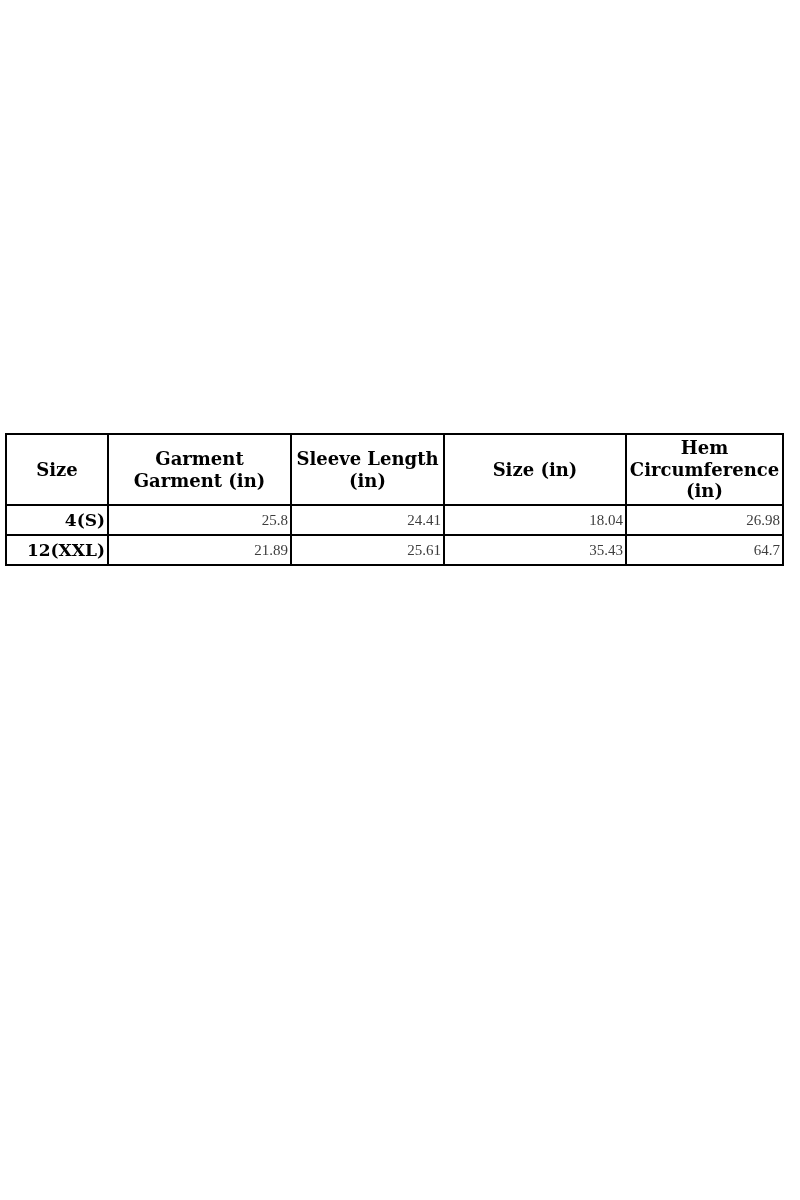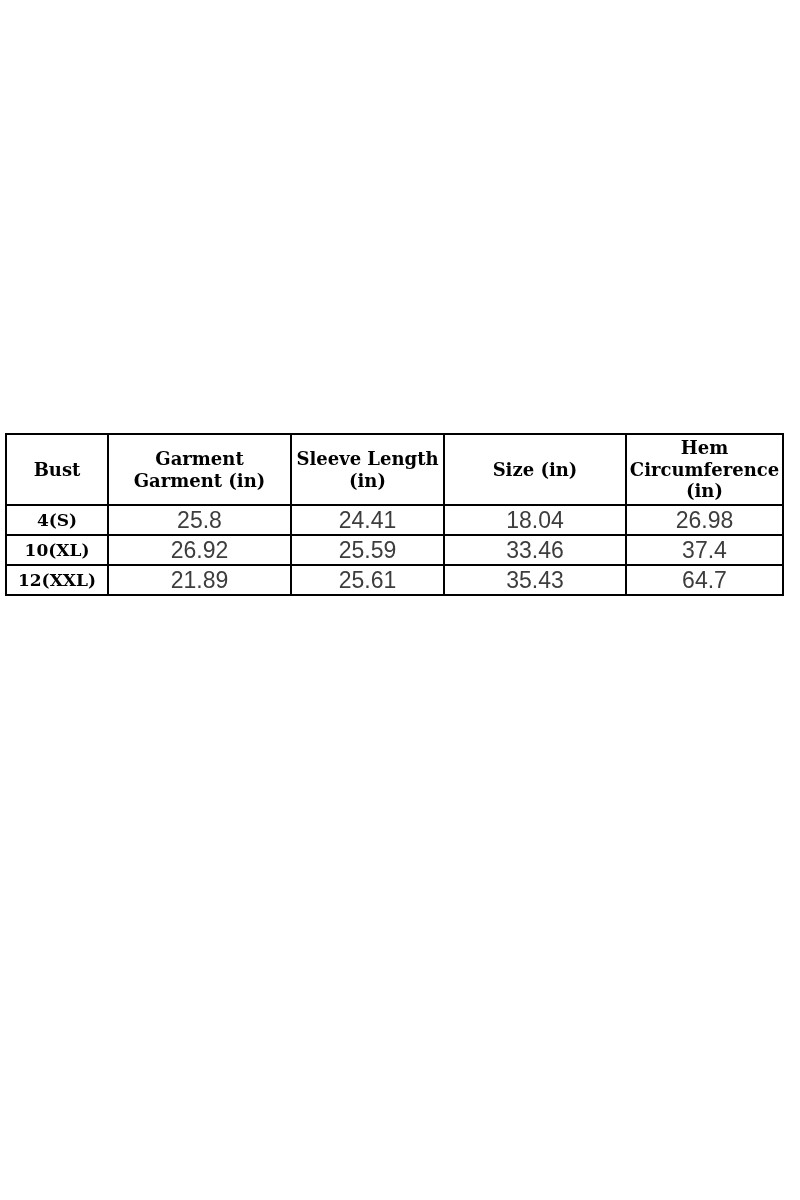--- a/index.html
+++ b/index.html
@@ -26,69 +26,62 @@
     overflow: hidden;
   }
   .size-table th {
     font-family: "DejaVu Serif", "Liberation Serif", serif;
     font-weight: 700;
     font-size: 18px;
     line-height: 1.2;
     color: var(--header-color, #000000);
     height: 69px;
   }
-  .size-table td { height: 28px; }
+  .size-table td { height: 28px; text-align: right; }
   td.size-cell {
     font-family: "DejaVu Serif", "Liberation Serif", serif;
     font-weight: 700;
     font-size: 17px;
     color: var(--header-color, #000000);
   }
   td.value-cell {
-    font-family: Liberation Sans, sans-serif;
-    font-size: 23px;
+    font-family: Liberation Serif, serif;
+    font-size: 15px;
     color: var(--value-color, #3d3d3d);
   }
 </style>
 </head>
 <body style="background: rgb(255, 255, 255);">
 
 <table class="size-table">
   <colgroup>
     <col style="width:102px">
     <col style="width:183px">
     <col style="width:153px">
     <col style="width:182px">
     <col style="width:157px">
   </colgroup>
   <thead>
     <tr>
-      <th>Bust</th>
+      <th>Size</th>
       <th>Garment Garment (in)</th>
       <th>Sleeve Length (in)</th>
       <th>Size (in)</th>
       <th>Hem Circumference (in)</th>
     </tr>
   </thead>
   <tbody>
     <tr>
       <td class="size-cell">4(S)</td>
       <td class="value-cell">25.8</td>
       <td class="value-cell">24.41</td>
       <td class="value-cell">18.04</td>
       <td class="value-cell">26.98</td>
     </tr>
     <tr>
-      <td class="size-cell">10(XL)</td>
-      <td class="value-cell">26.92</td>
-      <td class="value-cell">25.59</td>
-      <td class="value-cell">33.46</td>
-      <td class="value-cell">37.4</td>
-    </tr>
-    <tr>
       <td class="size-cell">12(XXL)</td>
       <td class="value-cell">21.89</td>
       <td class="value-cell">25.61</td>
       <td class="value-cell">35.43</td>
       <td class="value-cell">64.7</td>
     </tr>
   </tbody>
 </table>
 
 </body></html>

